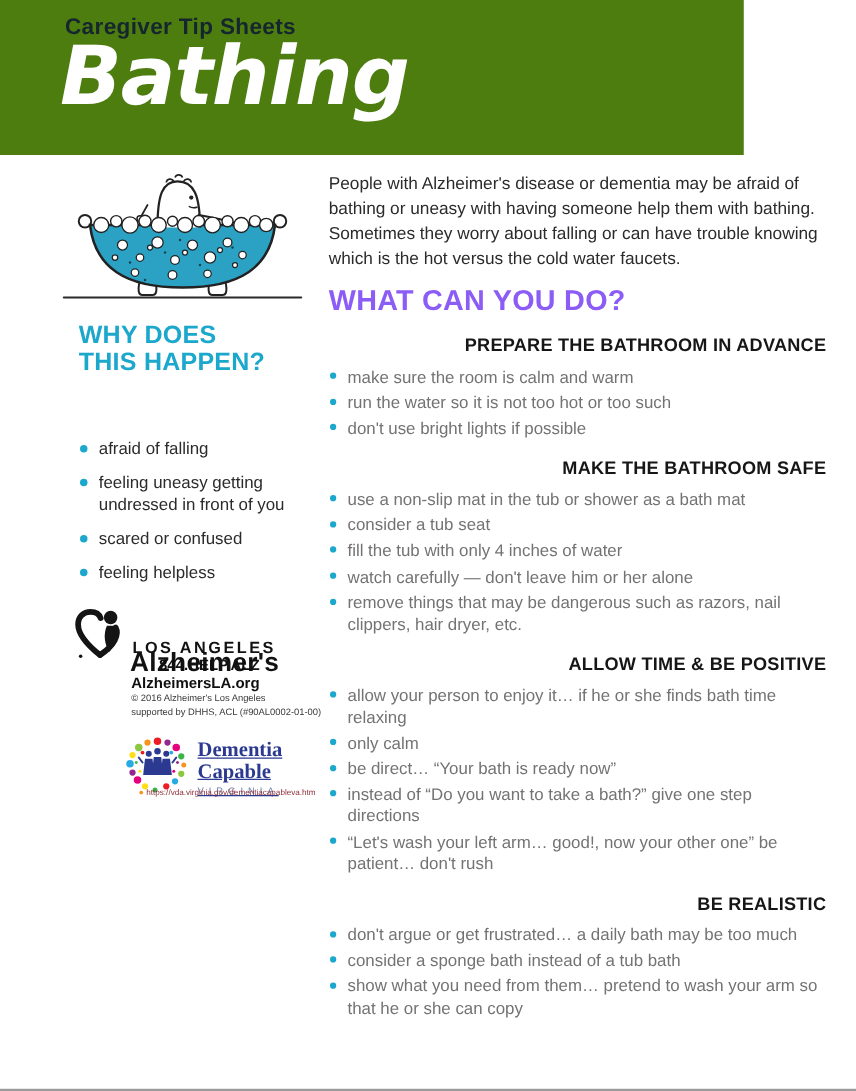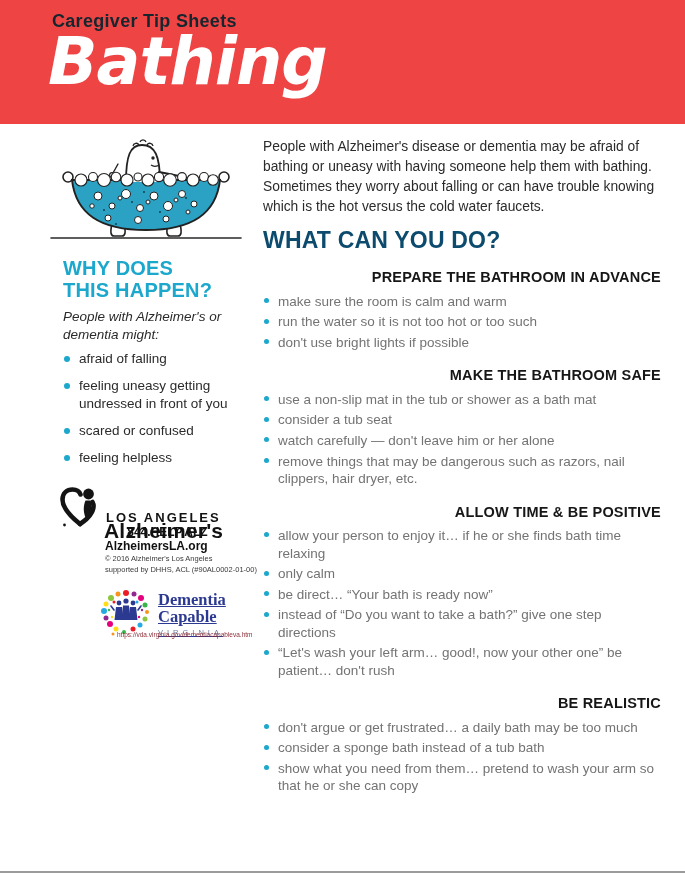--- a/index.html
+++ b/index.html
@@ -3,21 +3,21 @@
 <meta charset="utf-8">
 <style>
   html,body { margin:0; padding:0; background:#fff; }
   .page {
     position:relative; width:685px; height:873px; overflow:hidden;
     background:#ffffff; box-sizing:border-box;
     border-bottom:2px solid #9b9b9b;
     font-family:"Liberation Sans", sans-serif; color:#2b2b2b;
   }
   
-  .header-band { position:absolute; top:0; left:0; width:685px; height:124px; background:#ef4444; }
+  .header-band { position:absolute; top:0; left:0; width:595px; height:124px; background:#4d7c0f; }
   .eyebrow {
     position:absolute; left:52px; top:11px;
     font-size:18px; font-weight:700; letter-spacing:.3px; color:#15262e;
   }
   .doc-title {
     position:absolute; left:48px; top:24px;
     font-family:"DejaVu Sans", sans-serif;
     font-size:65px; font-weight:800; font-style:italic; color:#ffffff;
     letter-spacing:-1px;
   }
@@ -61,21 +61,21 @@
     font-family:"Liberation Sans", sans-serif;
     font-size:7.5px; font-weight:400; letter-spacing:4px; color:#6c7fa6;
   }
   .dc-url { position:absolute; left:117px; top:631px;
     font-size:6.5px; color:#8c2f39; }
   
   .main-col { position:absolute; left:263px; top:137px; width:398px; }
   .intro-para { margin:0; font-size:13.8px; line-height:1.45; color:#2b2b2b; }
   .what-heading {
     margin:10px 0 6px 0; font-size:23px; font-weight:800;
-    color:#0c4a6e; letter-spacing:.2px; line-height:1.15;
+    color:#8b5cf6; letter-spacing:.2px; line-height:1.15;
   }
   .tip-section h3 {
     margin:16px 0 6px 0; font-size:14.5px; font-weight:800;
     color:#161616; letter-spacing:.2px; line-height:1.2;text-align:right;
   }
   .bullets { list-style:none; margin:0; padding:0; }
   .bullets li {
     position:relative; padding-left:15px; margin-bottom:3px;
     font-size:13.5px; line-height:1.3; color:#737373;
   }
@@ -157,21 +157,20 @@
           <circle cx="96" cy="56" r="1"></circle>
           <circle cx="68" cy="88" r="1"></circle>
       </g>
     </svg>
   </div>
 
   <div class="why-heading">
     <span>WHY DOES</span><br>
     <span>THIS HAPPEN?</span>
   </div>
-  <div class="why-intro">People with Alzheimer's or dementia might:</div>
   <ul class="why-list">
       <li>afraid of falling</li>
       <li>feeling uneasy getting undressed in front of you</li>
       <li>scared or confused</li>
       <li>feeling helpless</li>
     </ul>
 
   <div class="alz-heart">
     <svg width="44" height="44" viewBox="0 0 44 44" aria-hidden="true">
       <path d="M22 38 C12 30 4.5 22 4.5 13.5 C4.5 7 9 3.5 14.5 3.5 C18.5 3.5 21.5 5.5 22.5 8.5" fill="none" stroke="#141414" stroke-width="4.6" stroke-linecap="round"></path>
@@ -248,20 +247,21 @@
             <li>make sure the room is calm and warm</li>
             <li>run the water so it is not too hot or too such</li>
             <li>don't use bright lights if possible</li>
           </ul>
         </section>
         <section class="tip-section">
           <h3>MAKE THE BATHROOM SAFE</h3>
           <ul class="bullets">
             <li>use a non-slip mat in the tub or shower as a bath mat</li>
             <li>consider a tub seat</li>
+            <li>fill the tub with only 4 inches of water</li>
             <li>watch carefully — don't leave him or her alone</li>
             <li>remove things that may be dangerous such as razors, nail clippers, hair dryer, etc.</li>
           </ul>
         </section>
         <section class="tip-section">
           <h3>ALLOW TIME &amp; BE POSITIVE</h3>
           <ul class="bullets">
             <li>allow your person to enjoy it… if he or she finds bath time relaxing</li>
             <li>only calm</li>
             <li>be direct… “Your bath is ready now”</li>

